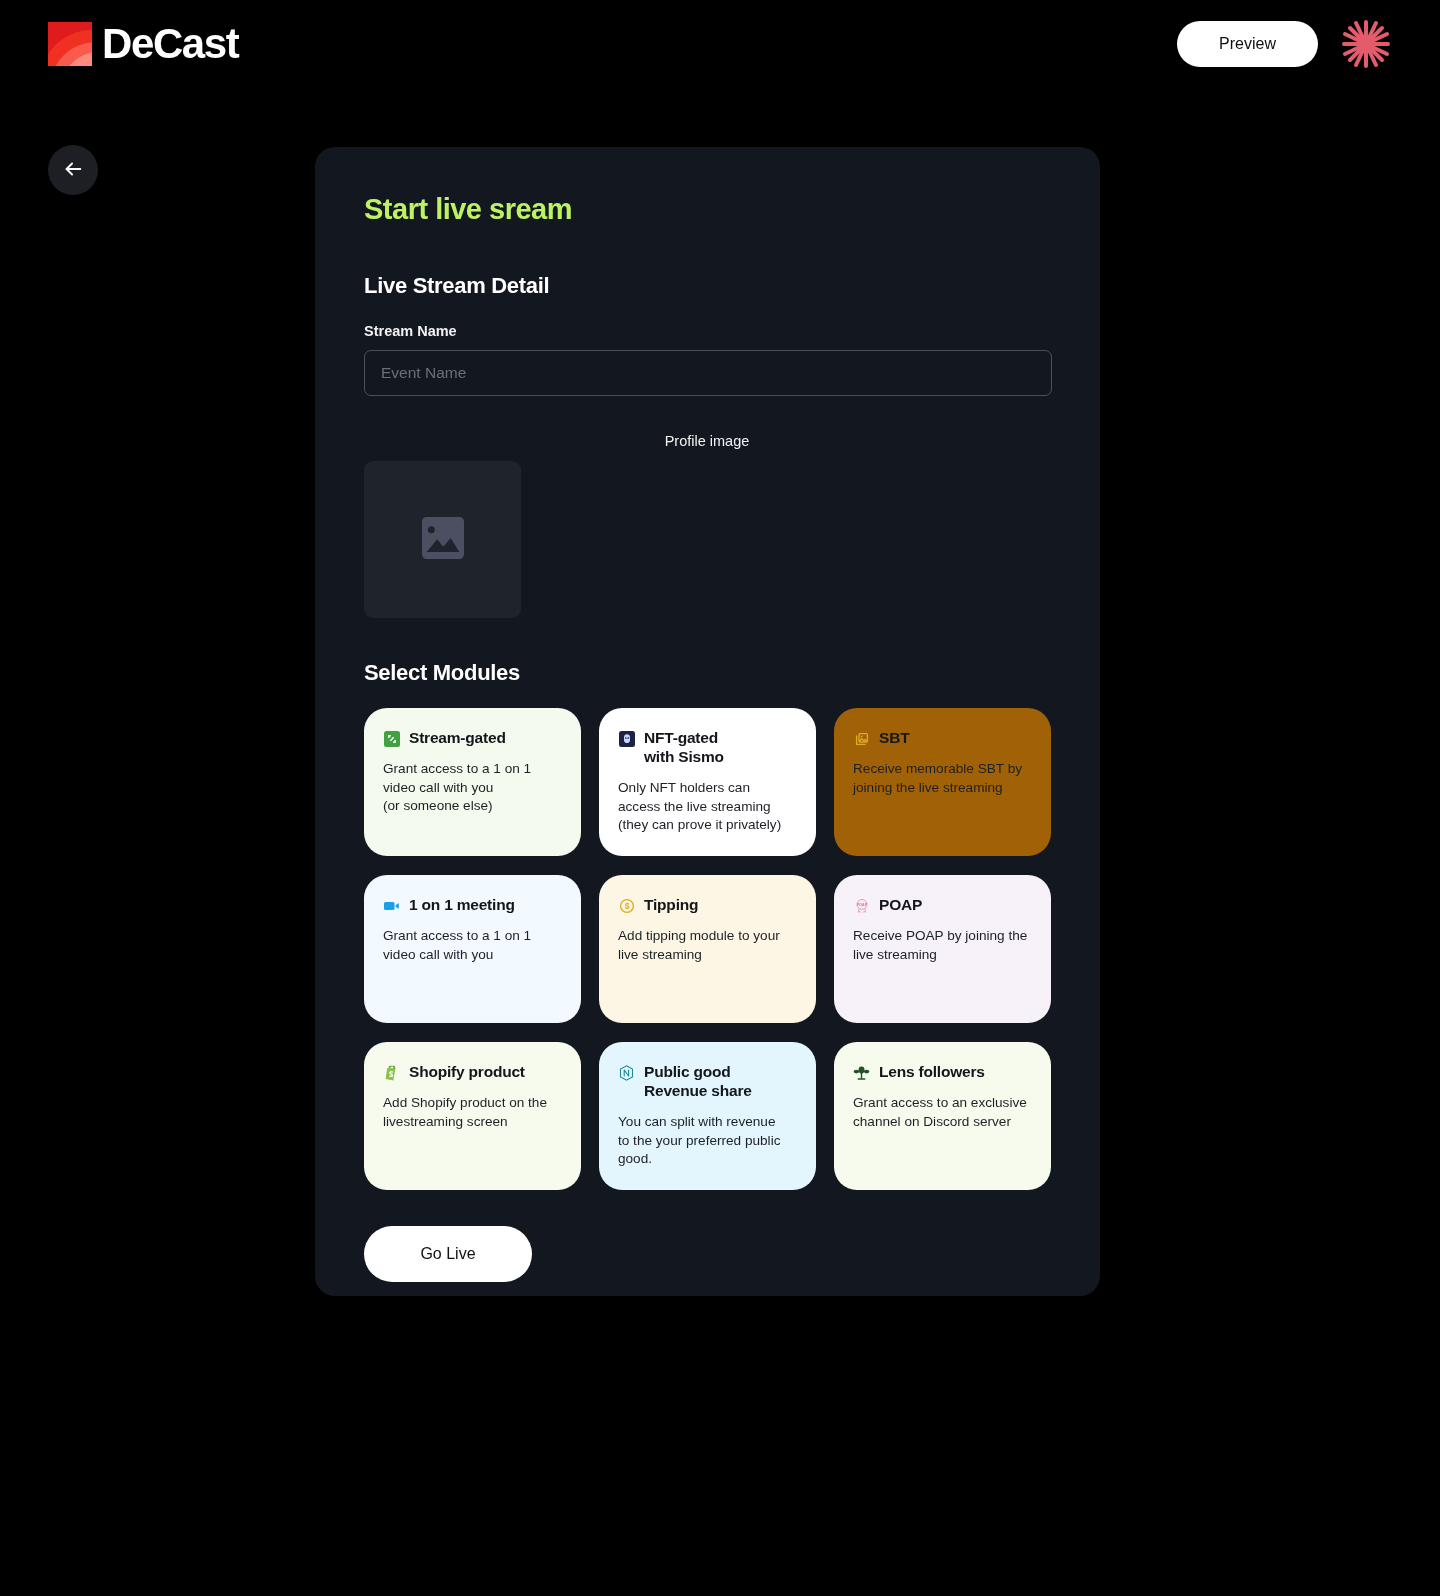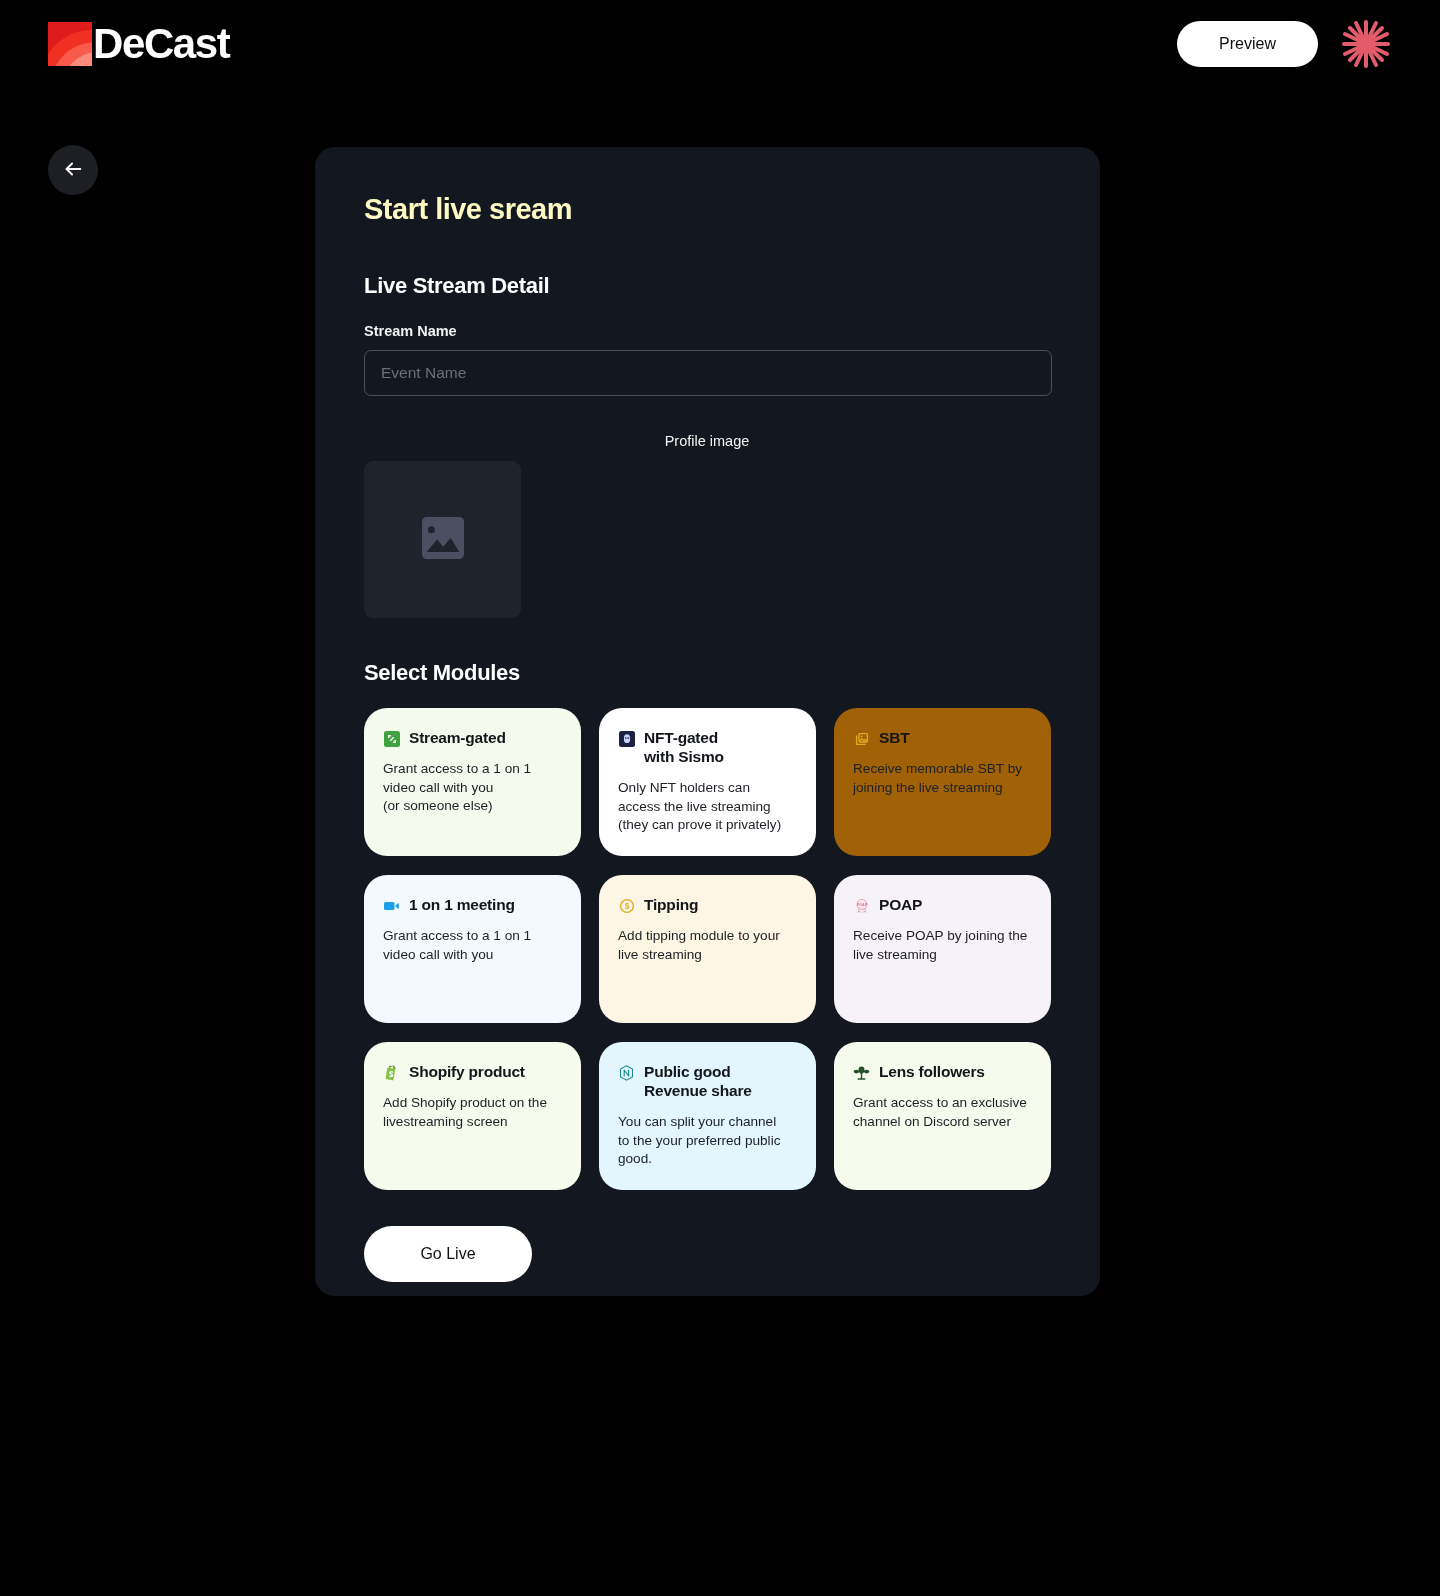--- a/index.html
+++ b/index.html
@@ -61,21 +61,21 @@
     background: #ff8b7d;
     border-top-left-radius: 36px;
   }
 
   .brand-name {
     font-size: 42px;
     font-weight: 700;
     color: #ffffff;
     letter-spacing: -1.4px;
     line-height: 44px;
-    margin-left: 1px;
+    margin-left: 10px;
   }
 
   .topbar-right {
     display: flex;
     align-items: center;
     gap: 22px;
   }
 
   .preview-btn {
     background: #ffffff;
@@ -121,21 +121,21 @@
     width: 785px;
     height: 1149px;
     background: #131820;
     border-radius: 20px;
     padding: 46px 50px 0 49px;
   }
 
   .card-title {
     font-size: 29px;
     font-weight: 700;
-    color: #fef9c3;
+    color: #bef264;
     letter-spacing: -0.5px;
   }
 
   .section-title {
     font-size: 22px;
     font-weight: 700;
     color: #ffffff;
     letter-spacing: -0.3px;
     margin-top: 47px;
   }
@@ -430,21 +430,21 @@
       <div class="mc-head">
         <span class="mc-icon">
           <svg width="15" height="16" viewBox="0 0 15 16" aria-hidden="true">
             <path d="M7.5 0.8l6 3.3v7.8l-6 3.3-6-3.3V4.1l6-3.3z" fill="none" stroke="#1e8a92" stroke-width="1.1"></path>
             <path d="M5.2 5v6M5.2 5l4.4 6M9.6 5v6" fill="none" stroke="#1e8a92" stroke-width="1.1" stroke-linecap="round"></path>
           </svg>
         </span>
         <span class="mc-title">Public good
 Revenue share</span>
       </div>
-      <div class="mc-desc">You can split your channel
+      <div class="mc-desc">You can split with revenue
 to the your preferred public
 good.</div>
     </div>
 
     <div class="module-card" style="background:#f6fbee">
       <div class="mc-head">
         <span class="mc-icon">
           <svg width="17" height="16" viewBox="0 0 17 16" aria-hidden="true">
             <ellipse cx="8.5" cy="5" rx="3" ry="3.4" fill="#24502a"></ellipse>
             <ellipse cx="3.4" cy="6.6" rx="2.8" ry="1.8" fill="#24502a"></ellipse>

